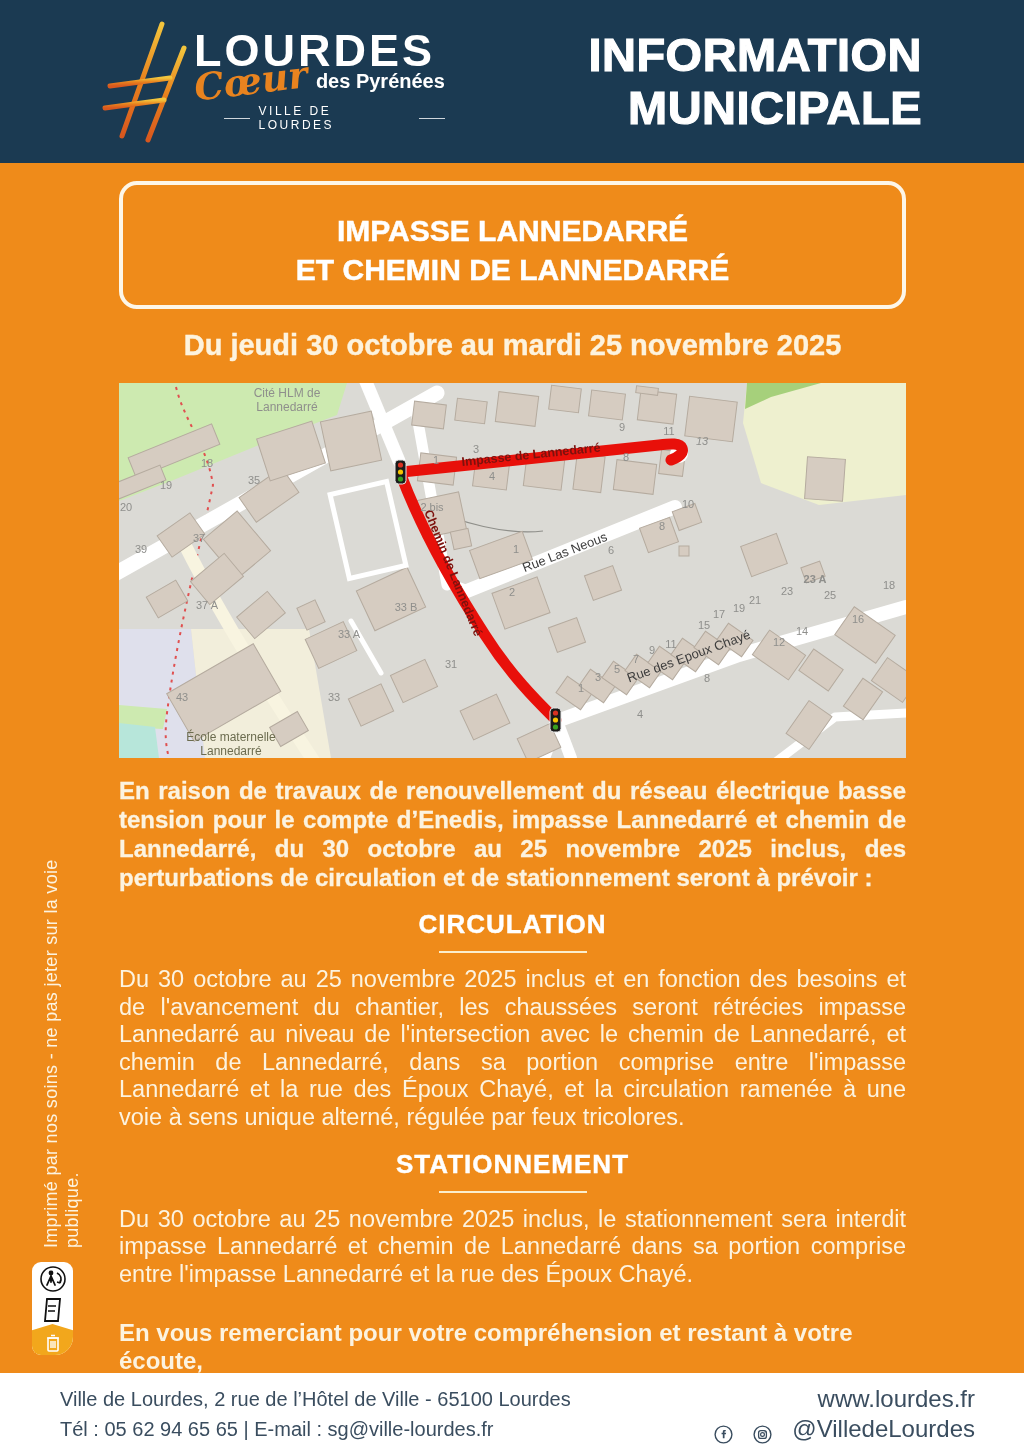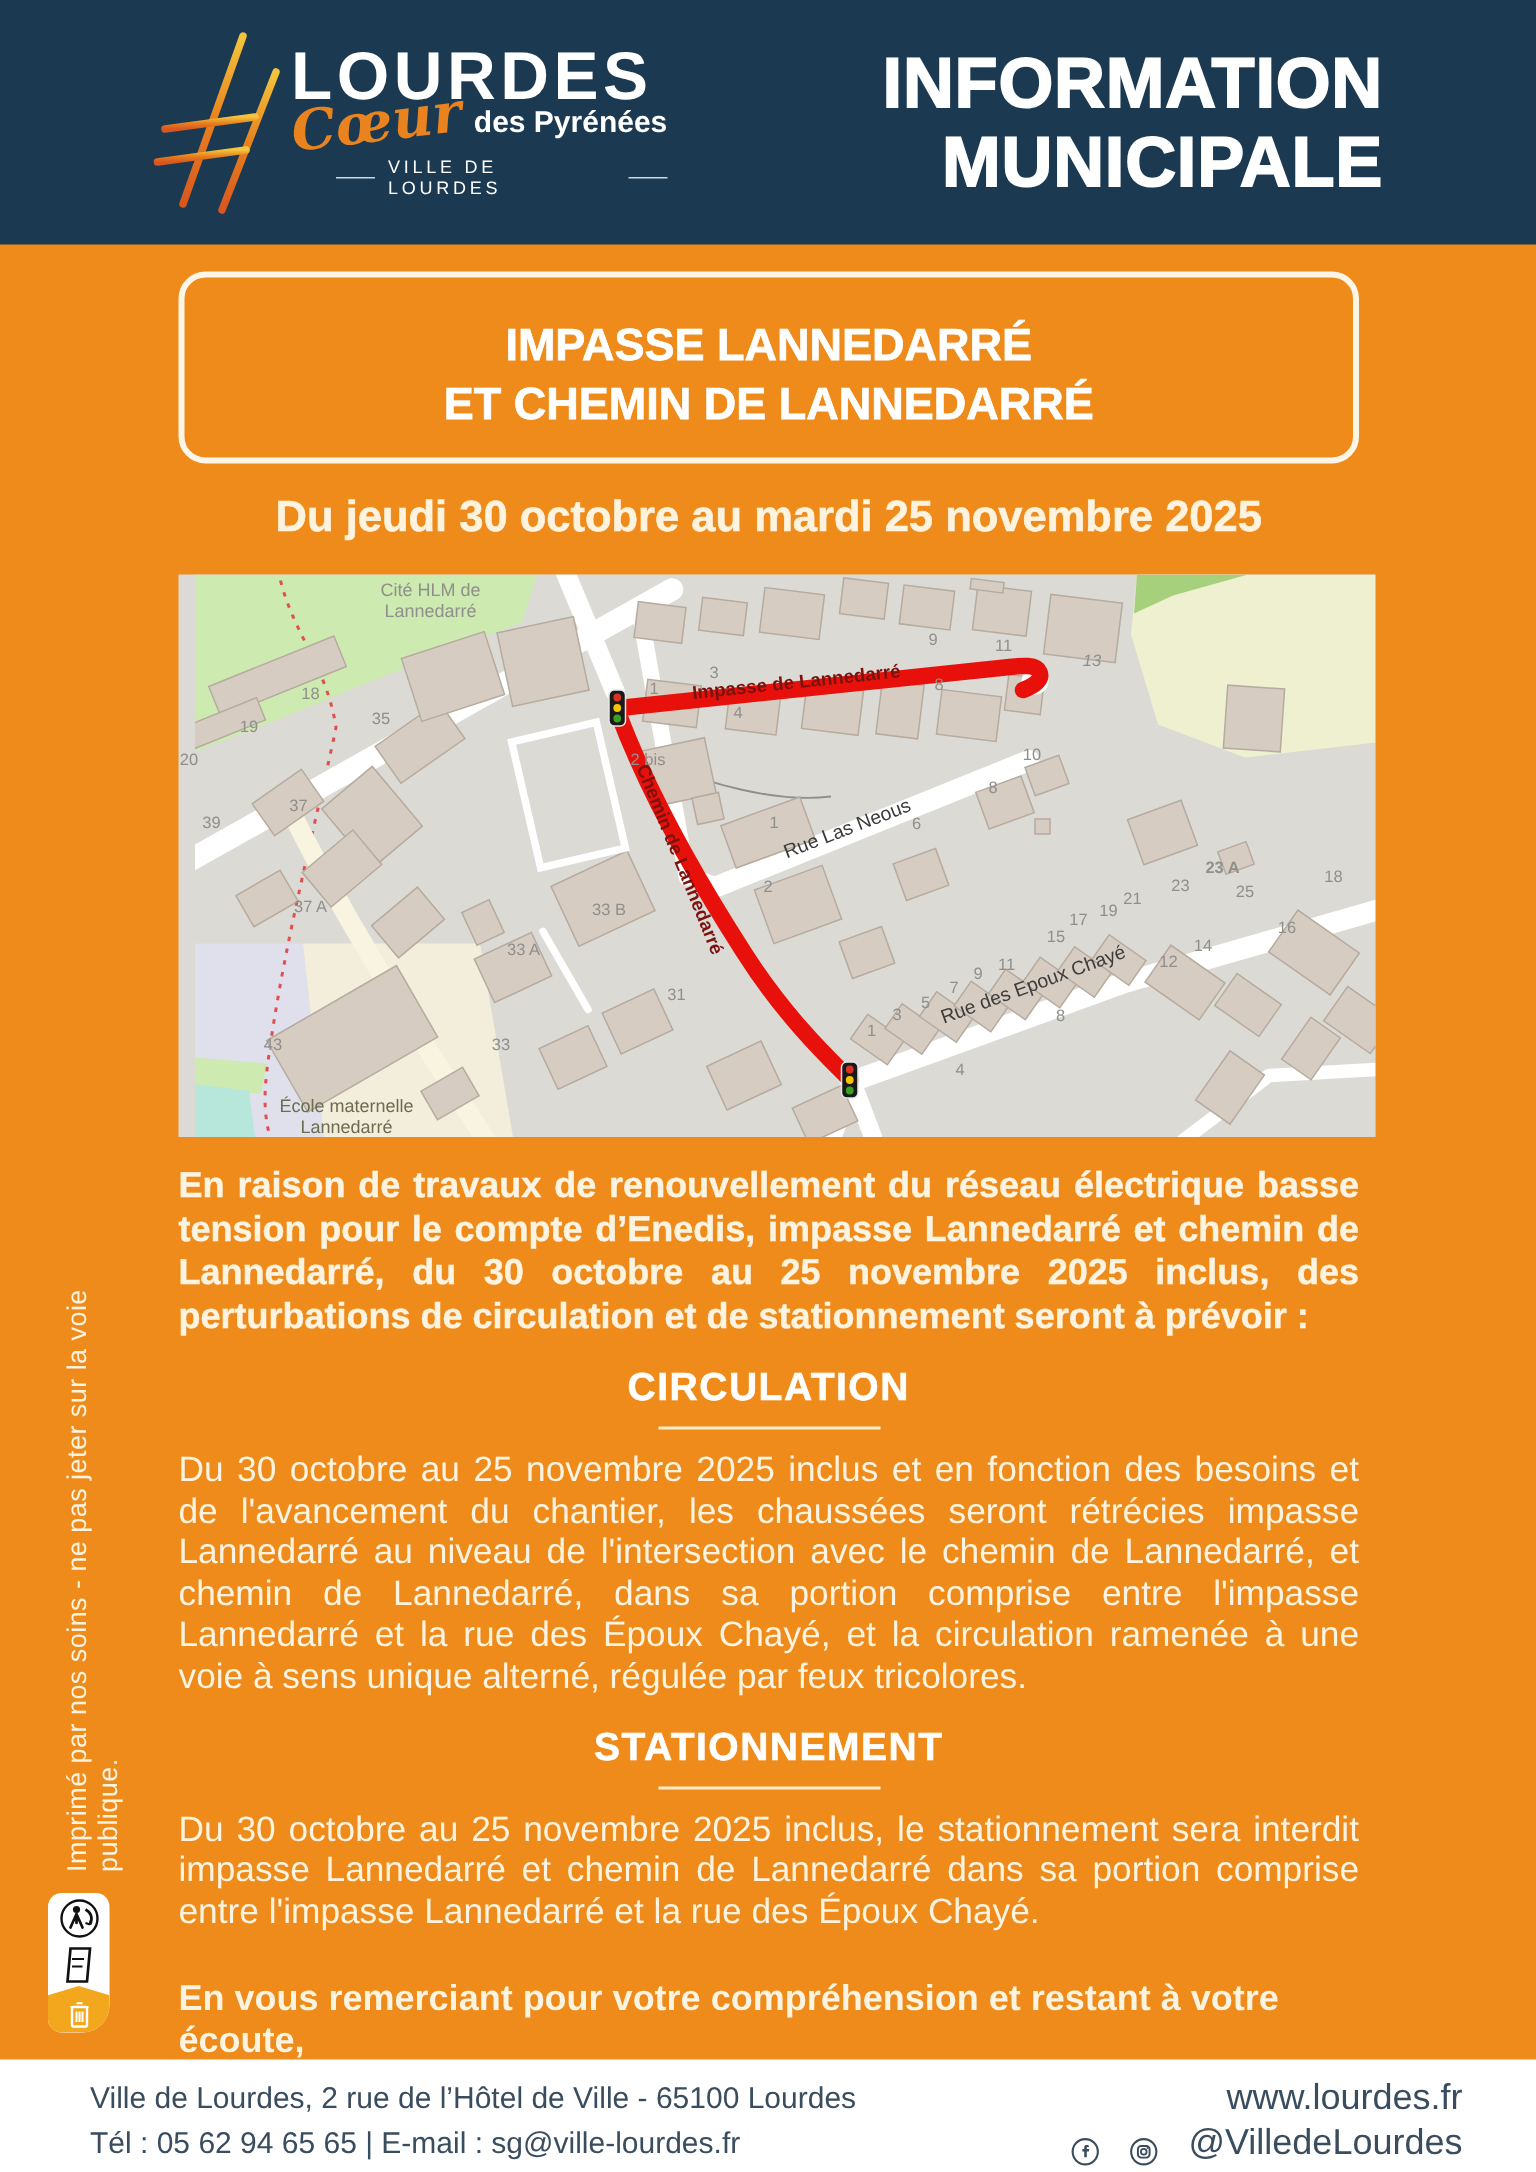--- a/index.html
+++ b/index.html
@@ -20,21 +20,21 @@
   .dash{width:26px;height:1px;background:#cfd6dc;}
   .doc-title{position:absolute;right:102px;top:28px;text-align:right;color:#fff;
              font-size:47px;font-weight:bold;line-height:1.13;letter-spacing:.5px;
              -webkit-text-stroke:1.2px #fff;}
   
   .content{position:absolute;left:119px;top:181px;width:787px;}
   .title-box{border:4px solid #fdf6e8;border-radius:18px;padding:26px 8px 16px;text-align:center;
              color:#fff;font-weight:bold;font-size:30px;line-height:39px;-webkit-text-stroke:.5px #fff;}
   .date{margin-top:20px;text-align:center;color:#fdf3de;font-weight:bold;font-size:29px;
         -webkit-text-stroke:.4px #fdf3de;}
-  .map{position:relative;margin-top:21px;width:787px;height:375px;overflow:hidden;background:#dbdad5;padding-left:11px;}
+  .map{position:relative;margin-top:21px;width:787px;height:375px;overflow:hidden;background:#dbdad5;}
   .map-labels{position:absolute;left:0;top:0;width:100%;height:100%;}
   .maplabel{position:absolute;transform:translate(-50%,-50%);white-space:pre-line;line-height:1.15;}
   .num{font-size:11px;color:#8f8f8c;}
   .street{font-size:13px;color:#3c3c3c;}
   .redname{font-size:12.5px;color:#7c120e;font-weight:bold;}
   .area{font-size:12px;color:#8f8f8c;text-align:center;}
   .school{color:#6c6c4f;}
   .intro{margin:18px 0 0;color:#fcf3e0;font-weight:bold;font-size:24px;line-height:29px;
          text-align:justify;-webkit-text-stroke:.3px #fcf3e0;}
   .sec{margin:17px 0 0;text-align:center;color:#fff;font-weight:bold;font-size:26px;
@@ -256,21 +256,21 @@
           <span class="maplabel num" style="left: 230px; top: 251px; transform: translate(-50%, -50%);">33 A</span>
           <span class="maplabel num" style="left: 215px; top: 314px; transform: translate(-50%, -50%);">33</span>
           <span class="maplabel num" style="left: 332px; top: 249px; transform: translate(-50%, -50%); margin-top: 32px;">31</span>
           <span class="maplabel num" style="left: 63px; top: 314px; transform: translate(-50%, -50%);">43</span>
           <span class="maplabel num" style="left: 317px; top: 77px; transform: translate(-50%, -50%);">1</span>
           <span class="maplabel num" style="left: 357px; top: 66px; transform: translate(-50%, -50%);">3</span>
           <span class="maplabel num" style="left: 373px; top: 93px; transform: translate(-50%, -50%);">4</span>
           <span class="maplabel num" style="left: 313px; top: 124px; transform: translate(-50%, -50%); text-align: right;">2 bis</span>
           <span class="maplabel num" style="left: 503px; top: 44px; transform: translate(-50%, -50%);">9</span>
           <span class="maplabel num" style="left: 550px; top: 48px; transform: translate(-50%, -50%);">11</span>
-          <span class="maplabel num" style="left: 609px; top: 58px; transform: translate(-50%, -50%); font-style: italic;">13</span>
+          <span class="maplabel num" style="left: 583px; top: 58px; transform: translate(-50%, -50%); font-style: italic;">13</span>
           <span class="maplabel num" style="left: 507px; top: 74px; transform: translate(-50%, -50%);">8</span>
           <span class="maplabel num" style="left: 569px; top: 121px; transform: translate(-50%, -50%);">10</span>
           <span class="maplabel num" style="left: 543px; top: 143px; transform: translate(-50%, -50%);">8</span>
           <span class="maplabel num" style="left: 492px; top: 167px; transform: translate(-50%, -50%);">6</span>
           <span class="maplabel num" style="left: 397px; top: 166px; transform: translate(-50%, -50%);">1</span>
           <span class="maplabel num" style="left: 393px; top: 209px; transform: translate(-50%, -50%);">2</span>
           <span class="maplabel num" style="left: 696px; top: 196px; transform: translate(-50%, -50%); font-weight: bold;">23 A</span>
           <span class="maplabel num" style="left: 462px; top: 305px; transform: translate(-50%, -50%);">1</span>
           <span class="maplabel num" style="left: 479px; top: 294px; transform: translate(-50%, -50%);">3</span>
           <span class="maplabel num" style="left: 498px; top: 286px; transform: translate(-50%, -50%);">5</span>

